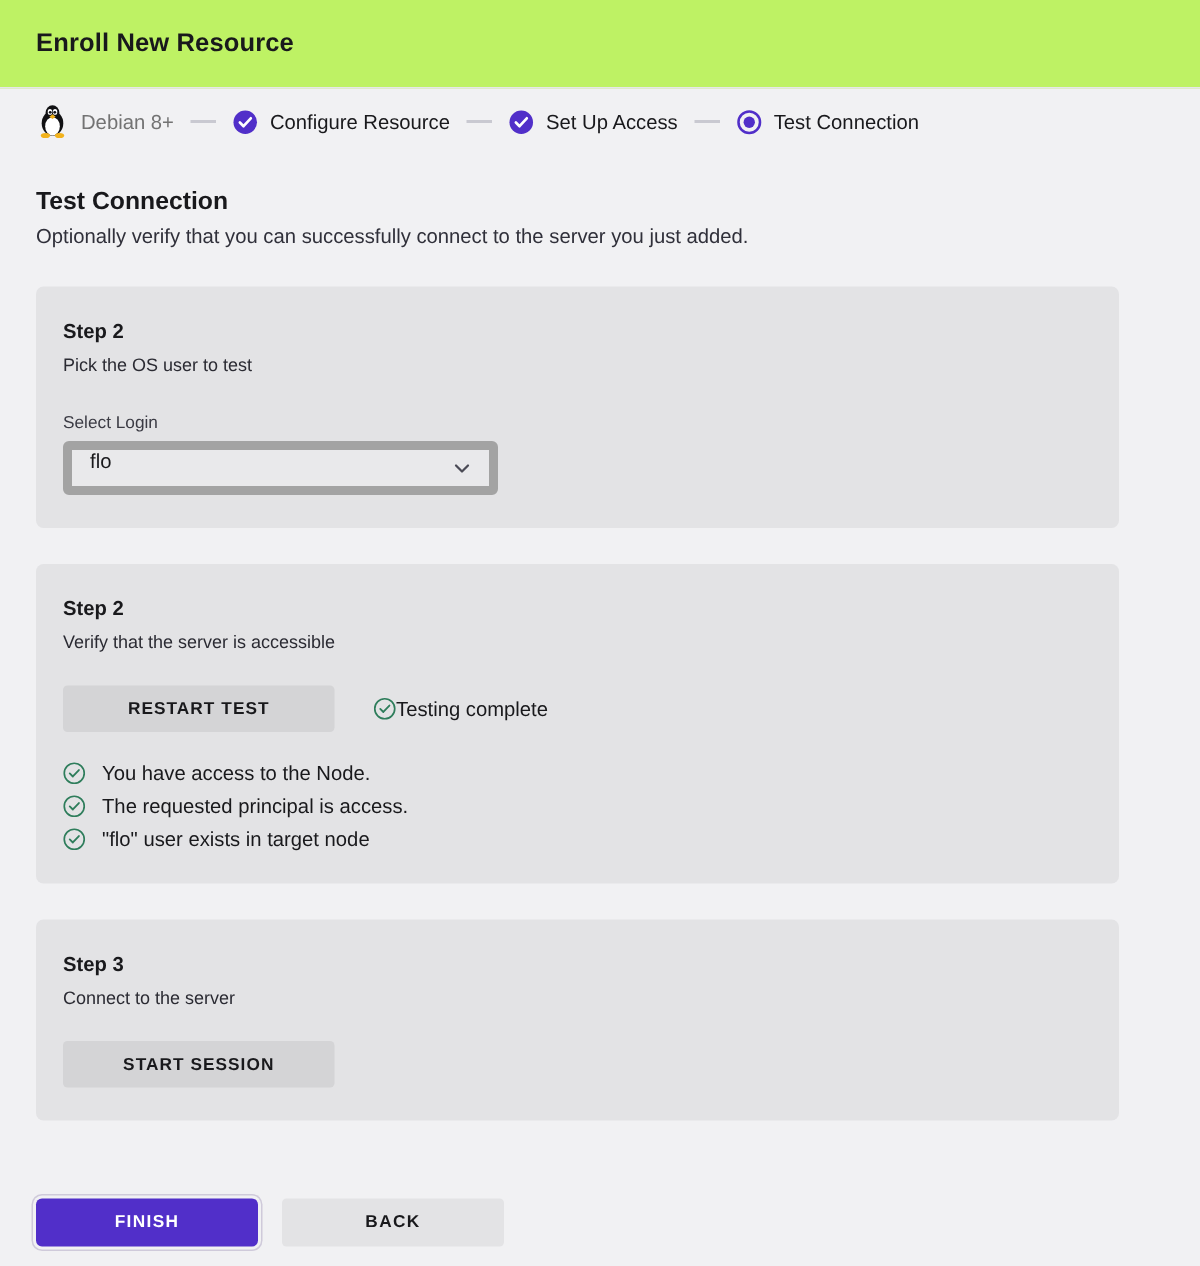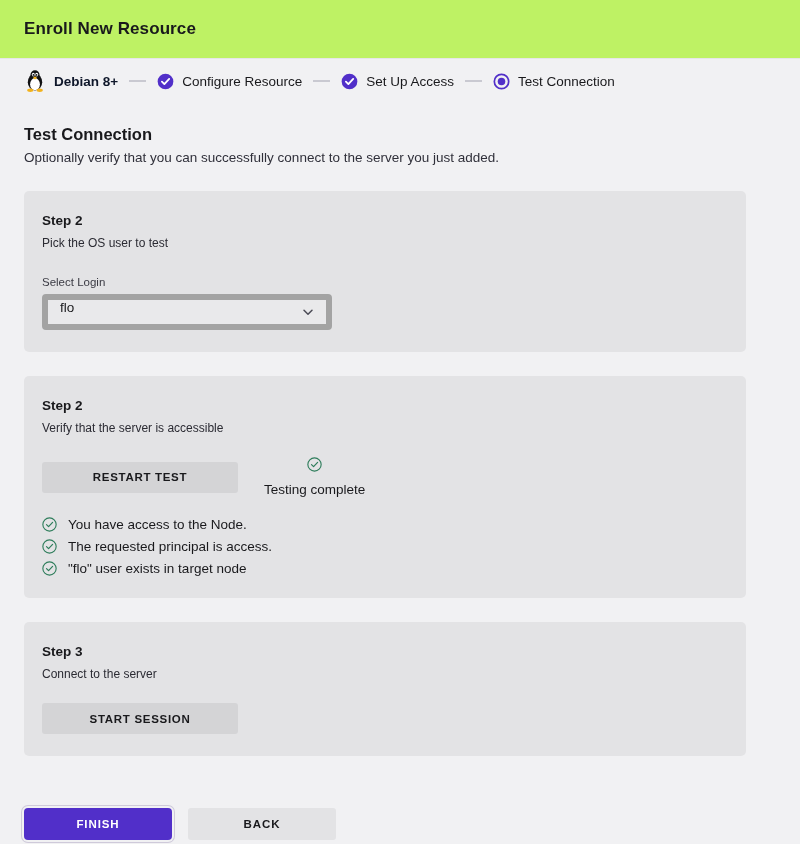--- a/index.html
+++ b/index.html
@@ -31,21 +31,21 @@
   
   .stepper {
     height: 44px;
     display: flex;
     align-items: center;
     padding-left: 24px;
     gap: 0px;
   }
   .step { display: flex; align-items: center; gap: 8px; }
   .step-label { font-size: 13.5px; color: #19191c; white-space: nowrap; }
-  .step.muted .step-label { color: #0f172a; font-weight: bold; }
+  .step.muted .step-label { color: #737373; }
   .step-dash {
     width: 17px; height: 1.5px;
     background: #c9c9d1;
     margin: 0 11px;
     flex: none;
   }
   .tux { width: 22px; height: 24px; display:block; }
 
   .circle-check, .circle-current {
     width: 17px; height: 17px; flex: none; display:block;
@@ -105,42 +105,41 @@
   .select-value { font-size: 13.5px; color: #19191c; }
   .chev {
     position: absolute;
     right: 11px; top: 50%;
     transform: translateY(-50%);
     width: 14px; height: 14px;
   }
 
   
   .btn-flat {
-    width: 196px; height: 31px;
+    width: 181px; height: 31px;
     background: #d4d4d6;
     border: none;
     border-radius: 3px;
     font-family: "Liberation Sans", sans-serif;
     font-size: 11.5px;
     font-weight: bold;
     letter-spacing: .7px;
     color: #19191c;
     cursor: pointer;
   }
   .row-test {
     display: flex;
     align-items: center;
     margin-top: 22px;
     gap: 26px;
   }
   .status-line {
-    display: flex; align-items: center; gap: 10px;
+    display: flex; align-items: center; gap: 0;
     font-size: 13.5px;
     color: #19191c;
-    flex-direction: column;
   }
 
   
   .checklist { margin: 20px 0 0 0; padding: 0; list-style: none; text-align: right; }
   .checklist li {
     display: flex;
     align-items: center;
     gap: 11px;
     font-size: 13.5px;
     color: #19191c;

